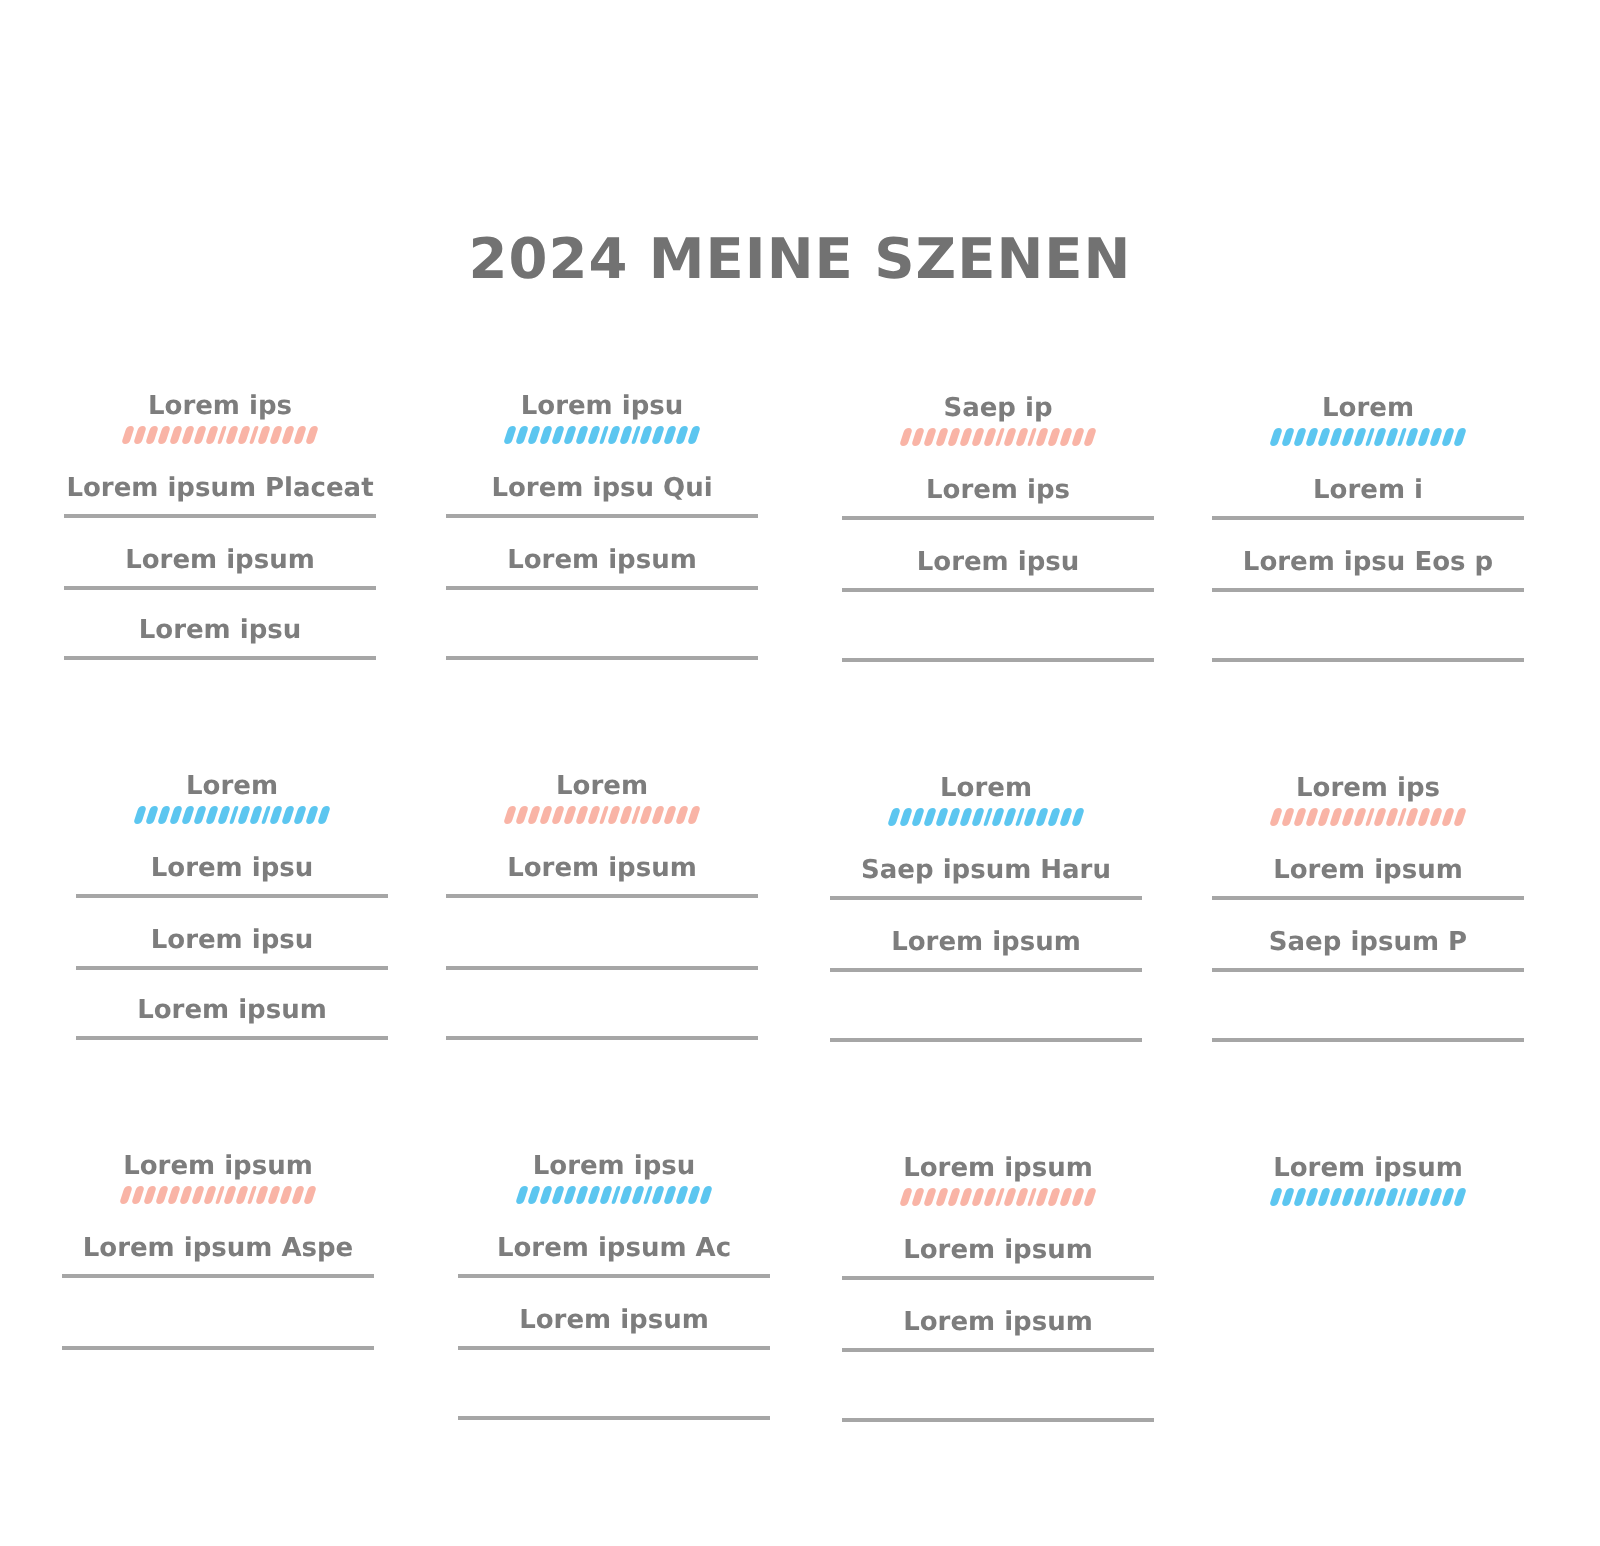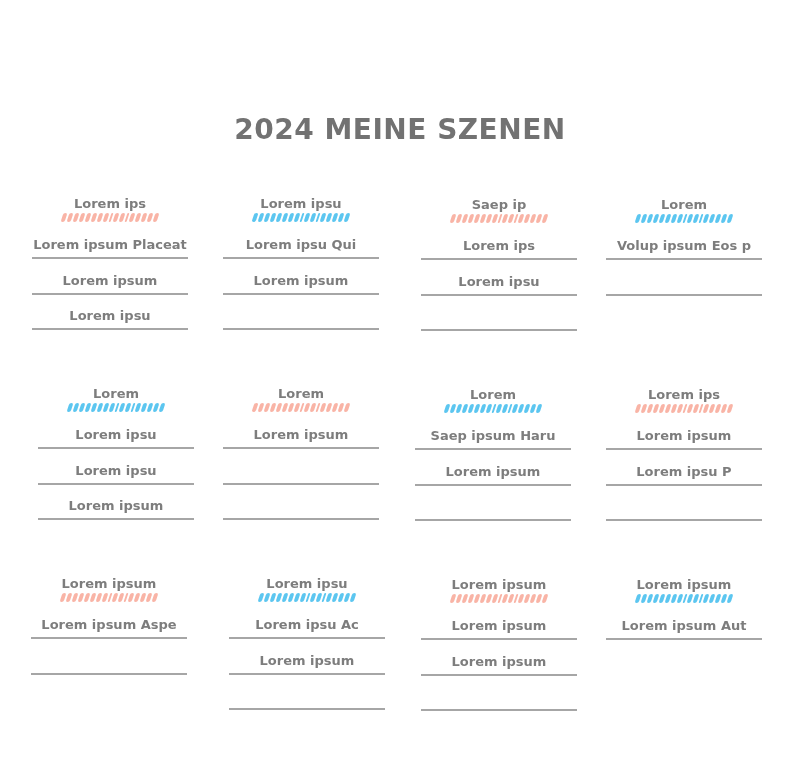--- a/index.html
+++ b/index.html
@@ -132,21 +132,22 @@
         <span class="dash" style="background: rgb(92, 198, 240);"></span>
         <span class="dash" style="background: rgb(92, 198, 240);"></span>
         <span class="dash" style="background: rgb(92, 198, 240); width: 2px;"></span>
         <span class="dash" style="background: rgb(92, 198, 240);"></span>
         <span class="dash" style="background: rgb(92, 198, 240);"></span>
         <span class="dash" style="background: rgb(92, 198, 240);"></span>
         <span class="dash" style="background: rgb(92, 198, 240);"></span>
         <span class="dash" style="background: rgb(92, 198, 240);"></span>
       </div>
       <div class="rows">
-        <div class="row">Volup ipsum Eos p</div>
+        <div class="row">Lorem i</div>
+        <div class="row">Lorem ipsu Eos p</div>
         <div class="row"></div>
       </div>
     </div>
   <div class="block" style="left: 38px; top: 386px;">
       <div class="heading">Lorem</div>
       <div class="dashes">
         <span class="dash" style="background: rgb(92, 198, 240);"></span>
         <span class="dash" style="background: rgb(92, 198, 240);"></span>
         <span class="dash" style="background: rgb(92, 198, 240);"></span>
         <span class="dash" style="background: rgb(92, 198, 240);"></span>
@@ -240,21 +241,21 @@
         <span class="dash" style="background: rgb(249, 180, 166);"></span>
         <span class="dash" style="background: rgb(249, 180, 166); width: 2px;"></span>
         <span class="dash" style="background: rgb(249, 180, 166);"></span>
         <span class="dash" style="background: rgb(249, 180, 166);"></span>
         <span class="dash" style="background: rgb(249, 180, 166);"></span>
         <span class="dash" style="background: rgb(249, 180, 166);"></span>
         <span class="dash" style="background: rgb(249, 180, 166);"></span>
       </div>
       <div class="rows">
         <div class="row">Lorem ipsum</div>
-        <div class="row">Lorem ipsu P</div>
+        <div class="row">Saep ipsum P</div>
         <div class="row"></div>
       </div>
     </div>
   <div class="block" style="left: 31px; top: 576px;">
       <div class="heading">Lorem ipsum</div>
       <div class="dashes">
         <span class="dash" style="background: rgb(249, 180, 166);"></span>
         <span class="dash" style="background: rgb(249, 180, 166);"></span>
         <span class="dash" style="background: rgb(249, 180, 166);"></span>
         <span class="dash" style="background: rgb(249, 180, 166);"></span>
@@ -292,21 +293,21 @@
         <span class="dash" style="background: rgb(92, 198, 240);"></span>
         <span class="dash" style="background: rgb(92, 198, 240);"></span>
         <span class="dash" style="background: rgb(92, 198, 240); width: 2px;"></span>
         <span class="dash" style="background: rgb(92, 198, 240);"></span>
         <span class="dash" style="background: rgb(92, 198, 240);"></span>
         <span class="dash" style="background: rgb(92, 198, 240);"></span>
         <span class="dash" style="background: rgb(92, 198, 240);"></span>
         <span class="dash" style="background: rgb(92, 198, 240);"></span>
       </div>
       <div class="rows">
-        <div class="row">Lorem ipsu Ac</div>
+        <div class="row">Lorem ipsum Ac</div>
         <div class="row">Lorem ipsum</div>
         <div class="row"></div>
       </div>
     </div>
   <div class="block" style="left: 421px; top: 577px;">
       <div class="heading">Lorem ipsum</div>
       <div class="dashes">
         <span class="dash" style="background: rgb(249, 180, 166);"></span>
         <span class="dash" style="background: rgb(249, 180, 166);"></span>
         <span class="dash" style="background: rgb(249, 180, 166);"></span>
@@ -346,16 +347,15 @@
         <span class="dash" style="background: rgb(92, 198, 240);"></span>
         <span class="dash" style="background: rgb(92, 198, 240);"></span>
         <span class="dash" style="background: rgb(92, 198, 240); width: 2px;"></span>
         <span class="dash" style="background: rgb(92, 198, 240);"></span>
         <span class="dash" style="background: rgb(92, 198, 240);"></span>
         <span class="dash" style="background: rgb(92, 198, 240);"></span>
         <span class="dash" style="background: rgb(92, 198, 240);"></span>
         <span class="dash" style="background: rgb(92, 198, 240);"></span>
       </div>
       <div class="rows">
-        <div class="row">Lorem ipsum Aut</div>
       </div>
     </div>
 </div>
 
 </body></html>

